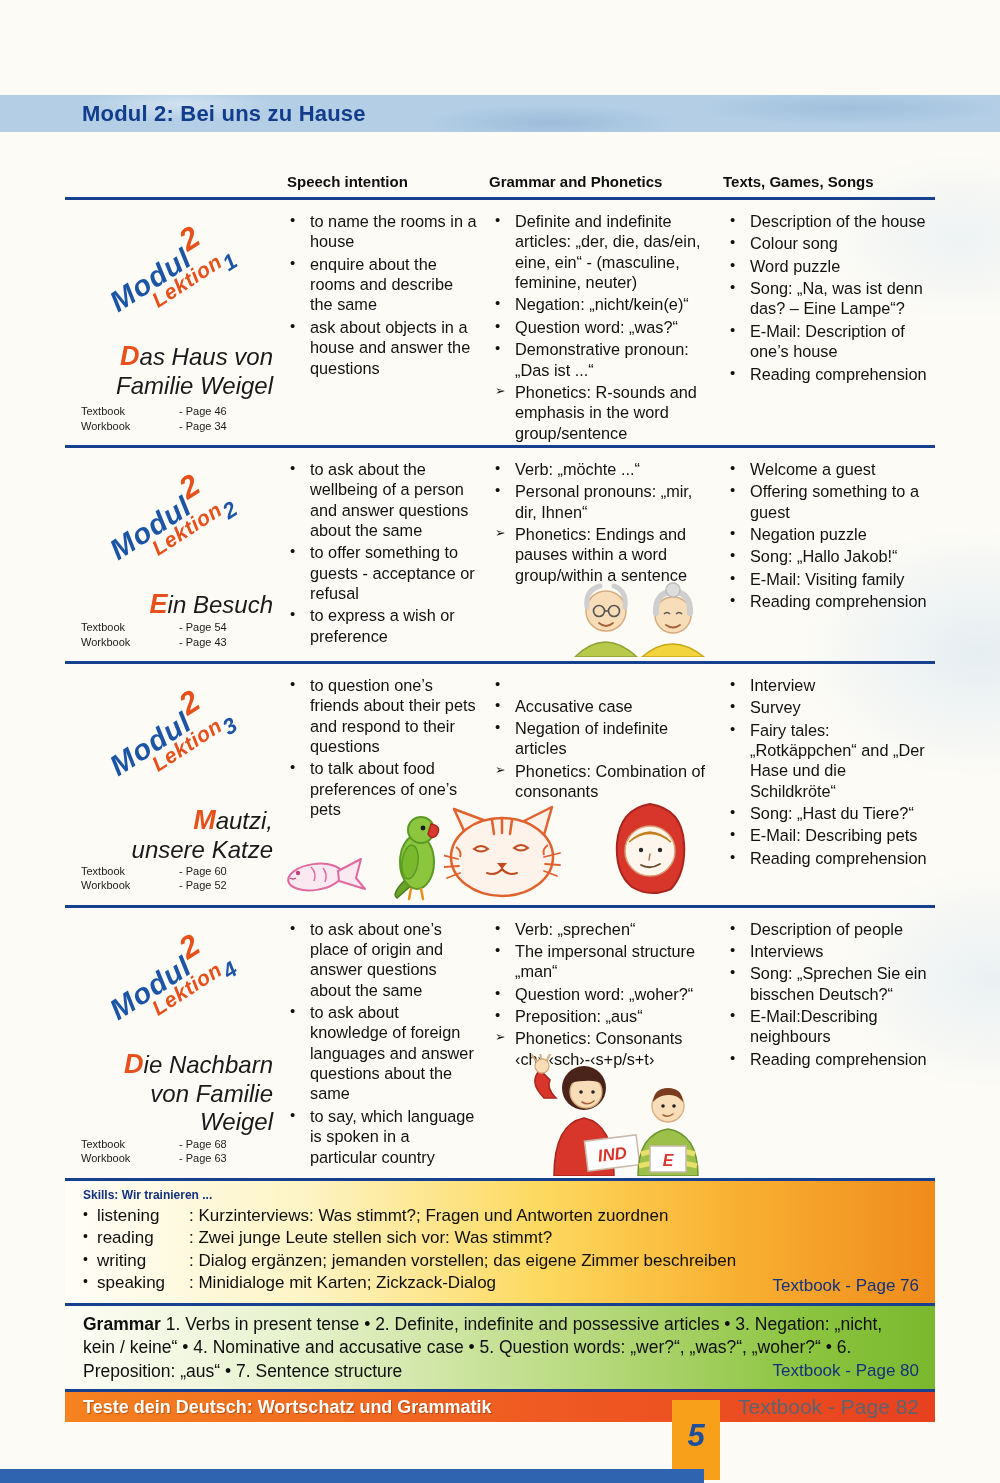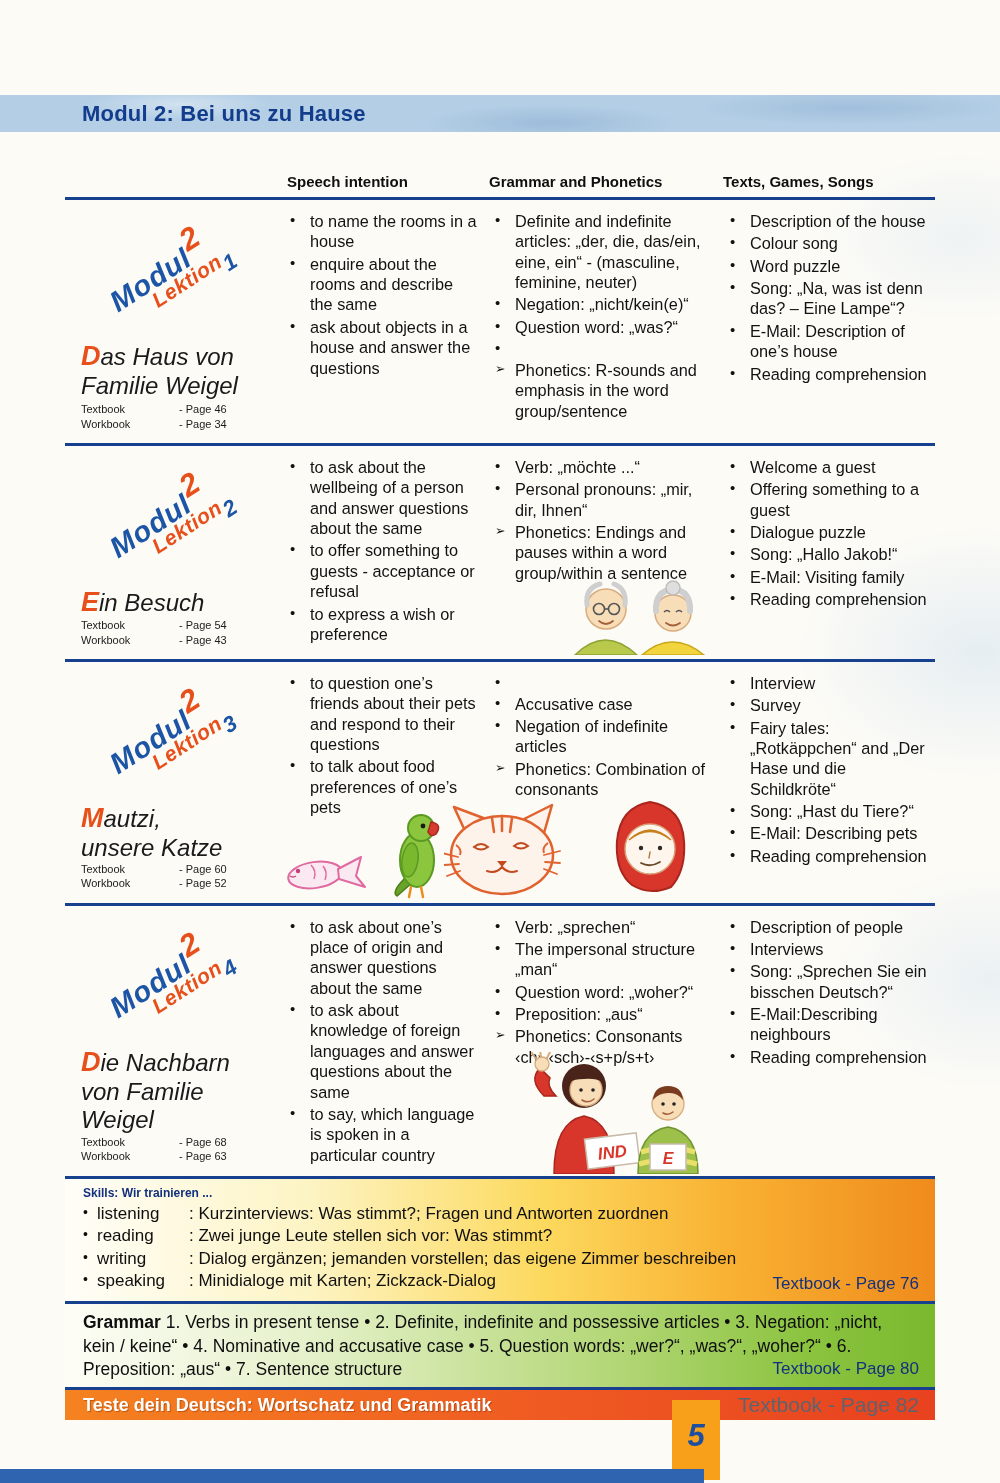--- a/index.html
+++ b/index.html
@@ -29,21 +29,21 @@
   .l1{min-height:243px;} .l2{min-height:210px;} .l3{min-height:240px;} .l4{min-height:270px;}
   .cell{position:relative;padding-top:11px;box-sizing:border-box;}
   .cell.left{display:flex;flex-direction:column;padding-left:16px;padding-right:4px;padding-bottom:12px;}
   .logo{height:126px;position:relative;flex:0 0 auto;}
   .logo-rot{position:absolute;left:36px;top:74px;transform:rotate(-33deg);transform-origin:left center;white-space:nowrap;}
   .modul{font-style:italic;font-weight:bold;color:#1d55a6;font-size:29px;letter-spacing:1px;}
   .modul-num{font-style:italic;font-weight:bold;color:#e8501b;font-size:31px;position:relative;top:-13px;margin-left:1px;}
   .lektion-line{margin-top:-10px;margin-left:36px;}
   .lektion{font-style:italic;font-weight:bold;color:#e8501b;font-size:21px;letter-spacing:.5px;}
   .lektion-num{font-style:italic;font-weight:bold;color:#1d55a6;font-size:22px;position:relative;top:8px;margin-left:1px;}
-  .title{font-style:italic;font-size:24px;color:#1a1a1a;line-height:1.16;margin-top:4px;white-space:pre-line;}
+  .title{font-style:italic;font-size:24px;color:#1a1a1a;line-height:1.16;margin-top:4px;white-space:pre-line;text-align:right;}
   .title .initial{color:#e8501b;font-weight:bold;font-size:27px;font-style:italic;}
   .refs{margin-top:auto;font-size:11px;color:#1c1c1c;line-height:1.3;}
   .ref-line{display:flex;}
   .ref-line .book{width:98px;flex:0 0 98px;}
   
   .blist{list-style:none;margin:0;padding:0 2px 0 9px;}
   .blist li{display:flex;font-size:16.3px;line-height:1.25;color:#121212;margin-bottom:2px;}
   .mk{flex:0 0 24px;width:24px;padding-left:4px;box-sizing:border-box;}
   .mk.dot{font-size:15px;}
   .mk.arrow{font-size:12.5px;padding-top:2px;}
@@ -140,20 +140,21 @@
             <li>
               <span class="mk dot">•</span>
               <span class="tx">Negation: „nicht/kein(e)“</span>
             </li>
             <li>
               <span class="mk dot">•</span>
               <span class="tx">Question word: „was?“</span>
             </li>
             <li>
               <span class="mk dot">•</span>
+              <span class="tx">Demonstrative pronoun: „Das ist ...“</span>
             </li>
             <li>
               <span class="mk arrow">➢</span>
               <span class="tx">Phonetics: R-sounds and emphasis in the word group/sentence</span>
             </li>
           </ul>
         </div>
       <div class="cell">
           <ul class="blist">
             <li>
@@ -258,21 +259,21 @@
             <li>
               <span class="mk dot">•</span>
               <span class="tx">Welcome a guest</span>
             </li>
             <li>
               <span class="mk dot">•</span>
               <span class="tx">Offering something to a guest</span>
             </li>
             <li>
               <span class="mk dot">•</span>
-              <span class="tx">Dialogue puzzle</span>
+              <span class="tx">Negation puzzle</span>
             </li>
             <li>
               <span class="mk dot">•</span>
               <span class="tx">Song: „Hallo Jakob!“</span>
             </li>
             <li>
               <span class="mk dot">•</span>
               <span class="tx">E-Mail: Visiting family</span>
             </li>
             <li>

